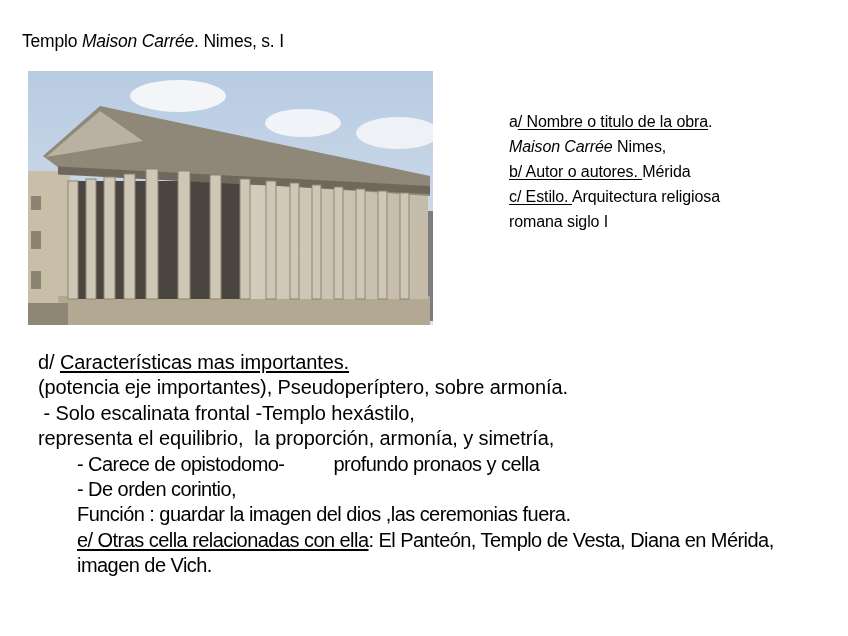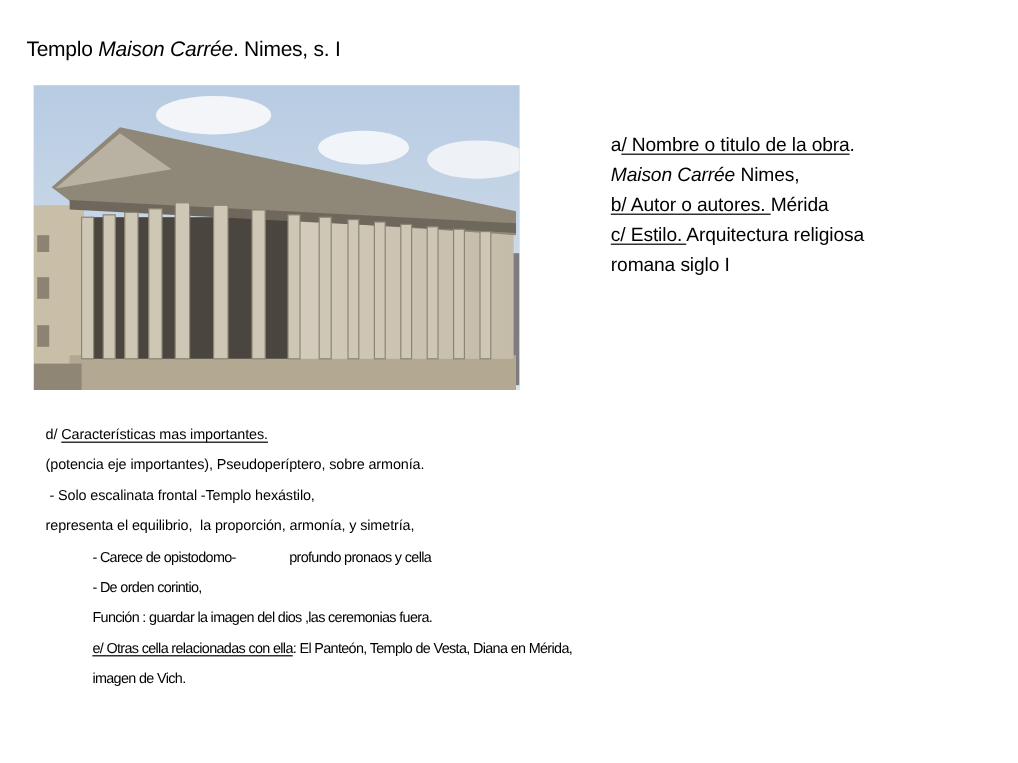--- a/index.html
+++ b/index.html
@@ -39,21 +39,21 @@
       top: 109px;
       font-size: 16px;
       line-height: 25px;
       letter-spacing: -0.1px;
       white-space: nowrap;
     }
     .details-block {
       position: absolute;
       left: 38px;
       top: 350px;
-      font-size: 12px;
+      font-size: 20px;
       line-height: 25.4px;
       letter-spacing: -0.1px;
       white-space: nowrap;
     }
     .u { text-decoration: underline; text-underline-offset: 2px; }
     .b { font-weight: normal; }
     .i { font-style: italic; }
     .line { display: block; }
     .condensed { letter-spacing: -0.55px; margin-left: 39px; }
   </style>

